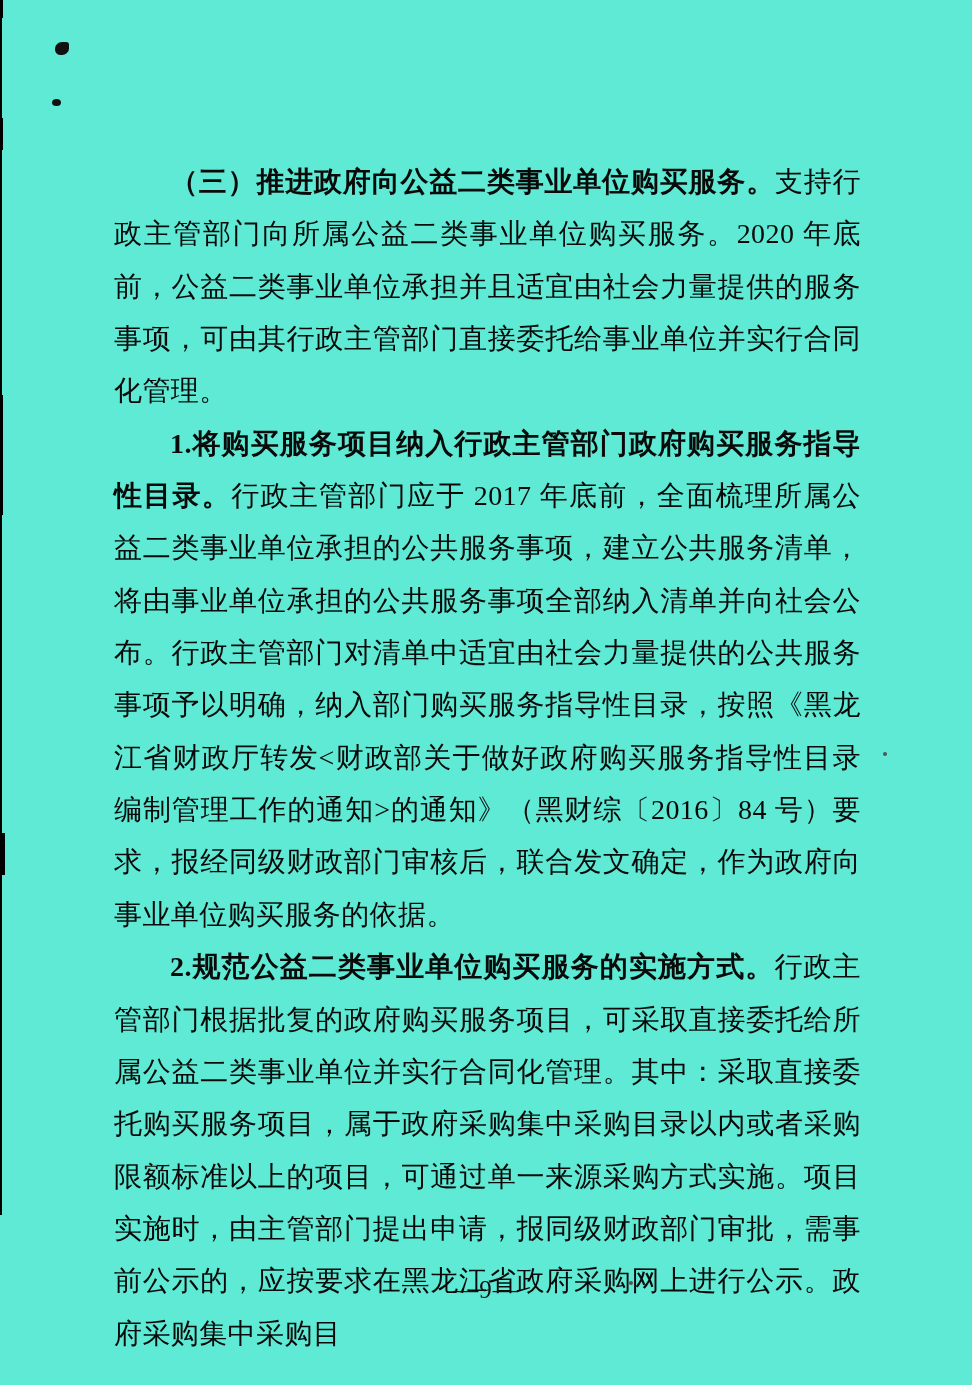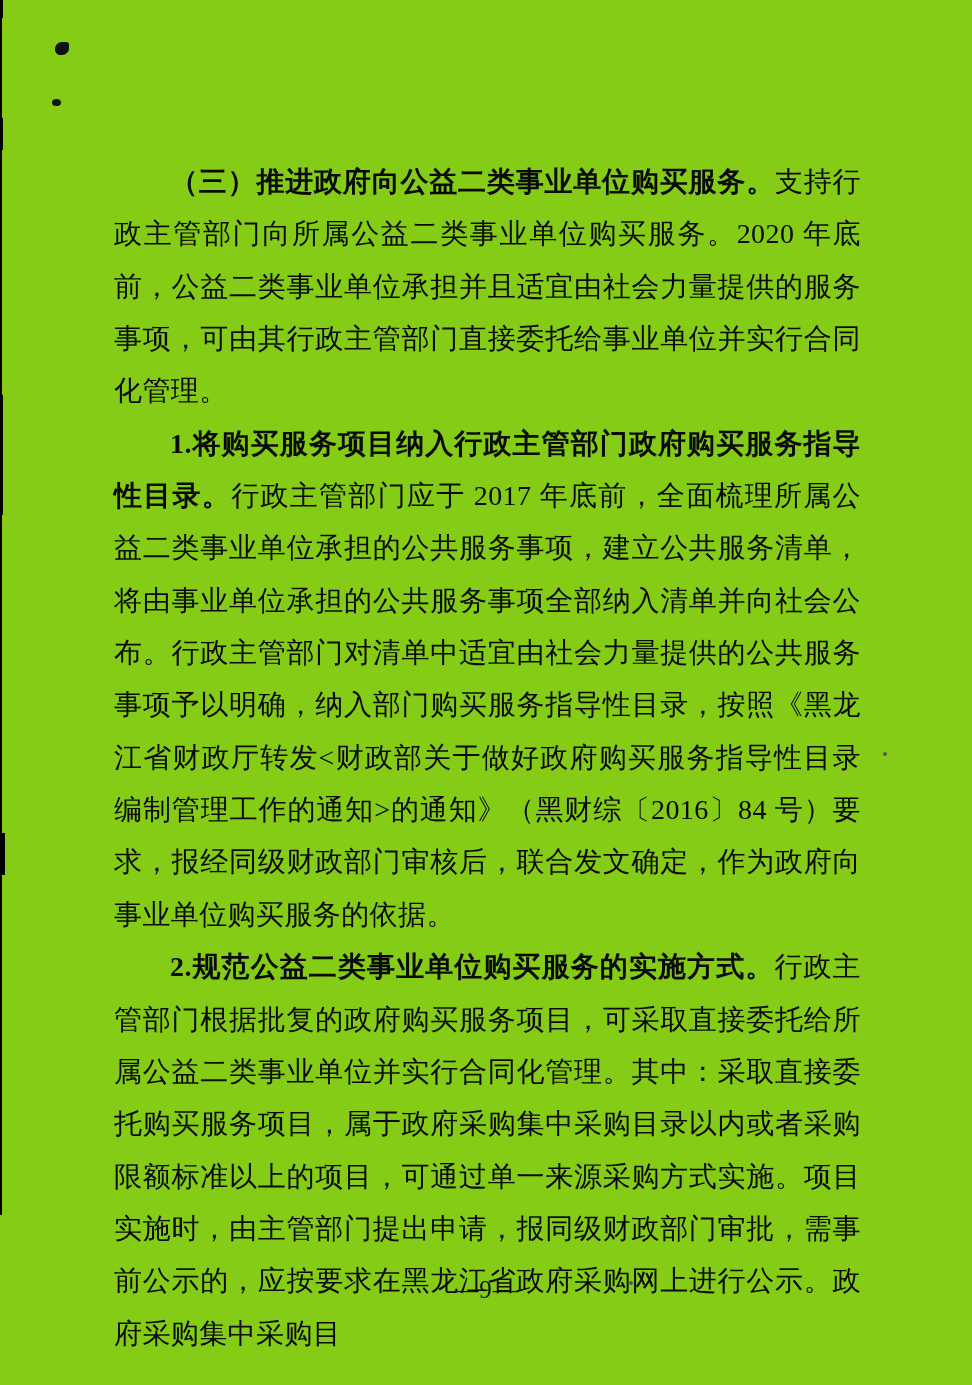--- a/index.html
+++ b/index.html
@@ -4,21 +4,21 @@
 <style>
   html, body {
     margin: 0;
     padding: 0;
     background: #e8e8e8;
   }
   .page {
     position: relative;
     width: 972px;
     height: 1385px;
-    background: #84cc16;
+    background: #5eead4;
     overflow: hidden;
     font-family: "Liberation Serif", "DejaVu Serif", serif;
     color: #0a0a0a;
   }
   .content {
     position: absolute;
     left: 114px;
     top: 156px;
     width: 747px;
     font-size: 28px;

